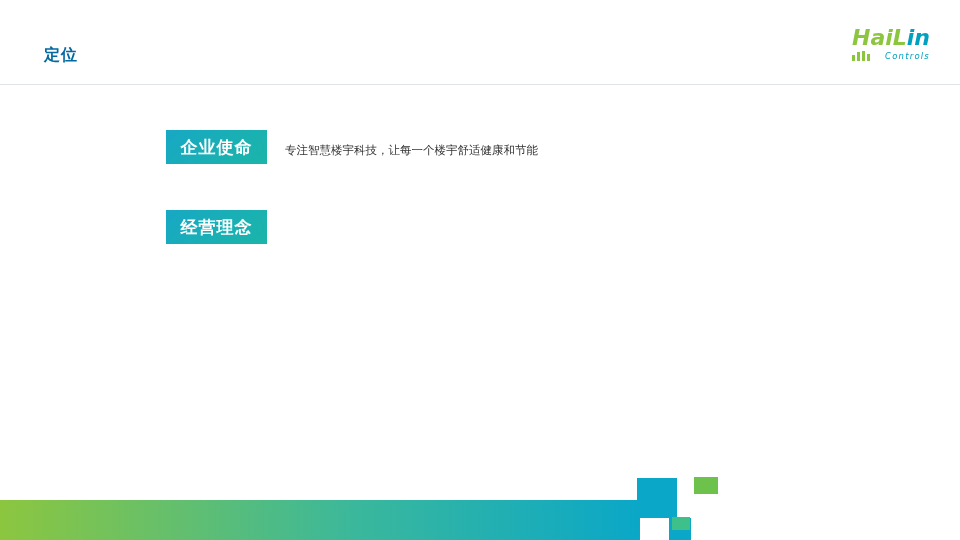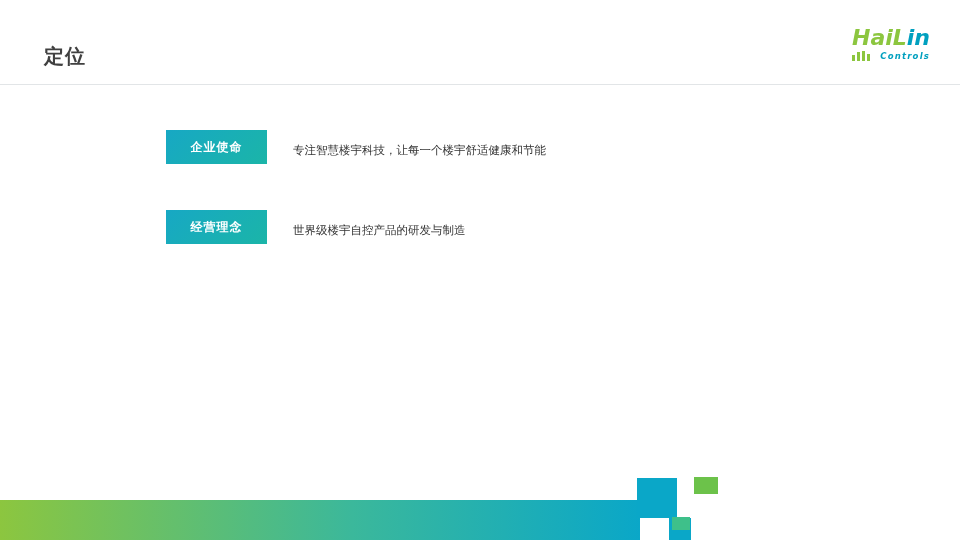--- a/index.html
+++ b/index.html
@@ -20,25 +20,26 @@
     inset: 0;
     background: #ffffff;
     overflow: hidden;
   }
 
   
   .slide-title {
     position: absolute;
     left: 44px;
     top: 42px;
-    font-size: 20px;
+    font-size: 16px;
     font-weight: bold;
-    color: #404040;
+    color: #0369a1;
     letter-spacing: 1px;
     line-height: 28px;
+    font-family: Liberation Mono, monospace;
   }
 
   .header-rule {
     position: absolute;
     left: 0;
     top: 84px;
     width: 960px;
     height: 1px;
     background: #e2e5e7;
   }
@@ -63,21 +64,21 @@
     line-height: 24px;
     white-space: nowrap;
   }
   .logo-hai { color: #8cc63f; }
   .logo-lin { color: #00a0bf; }
   .logo-sub {
     position: absolute;
     right: 0;
     top: 25px;
     font-size: 8.5px;
-    font-weight: bold;
+    font-weight: normal;
     font-style: italic;
     color: #00a0bf;
     letter-spacing: 1.2px;
     line-height: 10px;
     white-space: nowrap;
   }
   .logo-bars {
     position: absolute;
     right: 60px;
     top: 25px;
@@ -109,37 +110,36 @@
     margin-bottom: 40px;
   }
   .row-label {
     position: absolute;
     left: 0;
     top: 0;
     width: 101px;
     height: 34px;
     background: linear-gradient(135deg, #17a8c4 0%, #1bb5a8 100%);
     color: #ffffff;
-    font-size: 12px;
+    font-size: 17px;
     font-weight: bold;
     letter-spacing: 1px;
     display: flex;
     align-items: center;
     justify-content: center;
     box-sizing: border-box;
   }
   .row-text {
     position: absolute;
     left: 119px;
     top: 12px;
     font-size: 11.5px;
     color: #333333;
     line-height: 16px;
     white-space: nowrap;
-    margin-left: 8px;
   }
 
   
   .bottom-band {
     position: absolute;
     left: 0;
     bottom: 0;
     width: 640px;
     height: 40px;
     background: linear-gradient(90deg, #8cc63f 0%, #3bb89b 55%, #0aa7c8 100%);
@@ -200,21 +200,20 @@
 
   <div class="rows">
 
     <div class="row">
       <div class="row-label">企业使命</div>
       <div class="row-text">专注智慧楼宇科技，让每一个楼宇舒适健康和节能</div>
     </div>
 
     <div class="row">
       <div class="row-label">经营理念</div>
-      <div class="row-text">世界级楼宇自控产品的研发与制造</div>
     </div>
 
     <div class="row">
     </div>
 
   </div>
 
   <div class="bottom-band"></div>
   <div class="deco-sq-large"></div>
   <div class="deco-sq-mid"></div>

